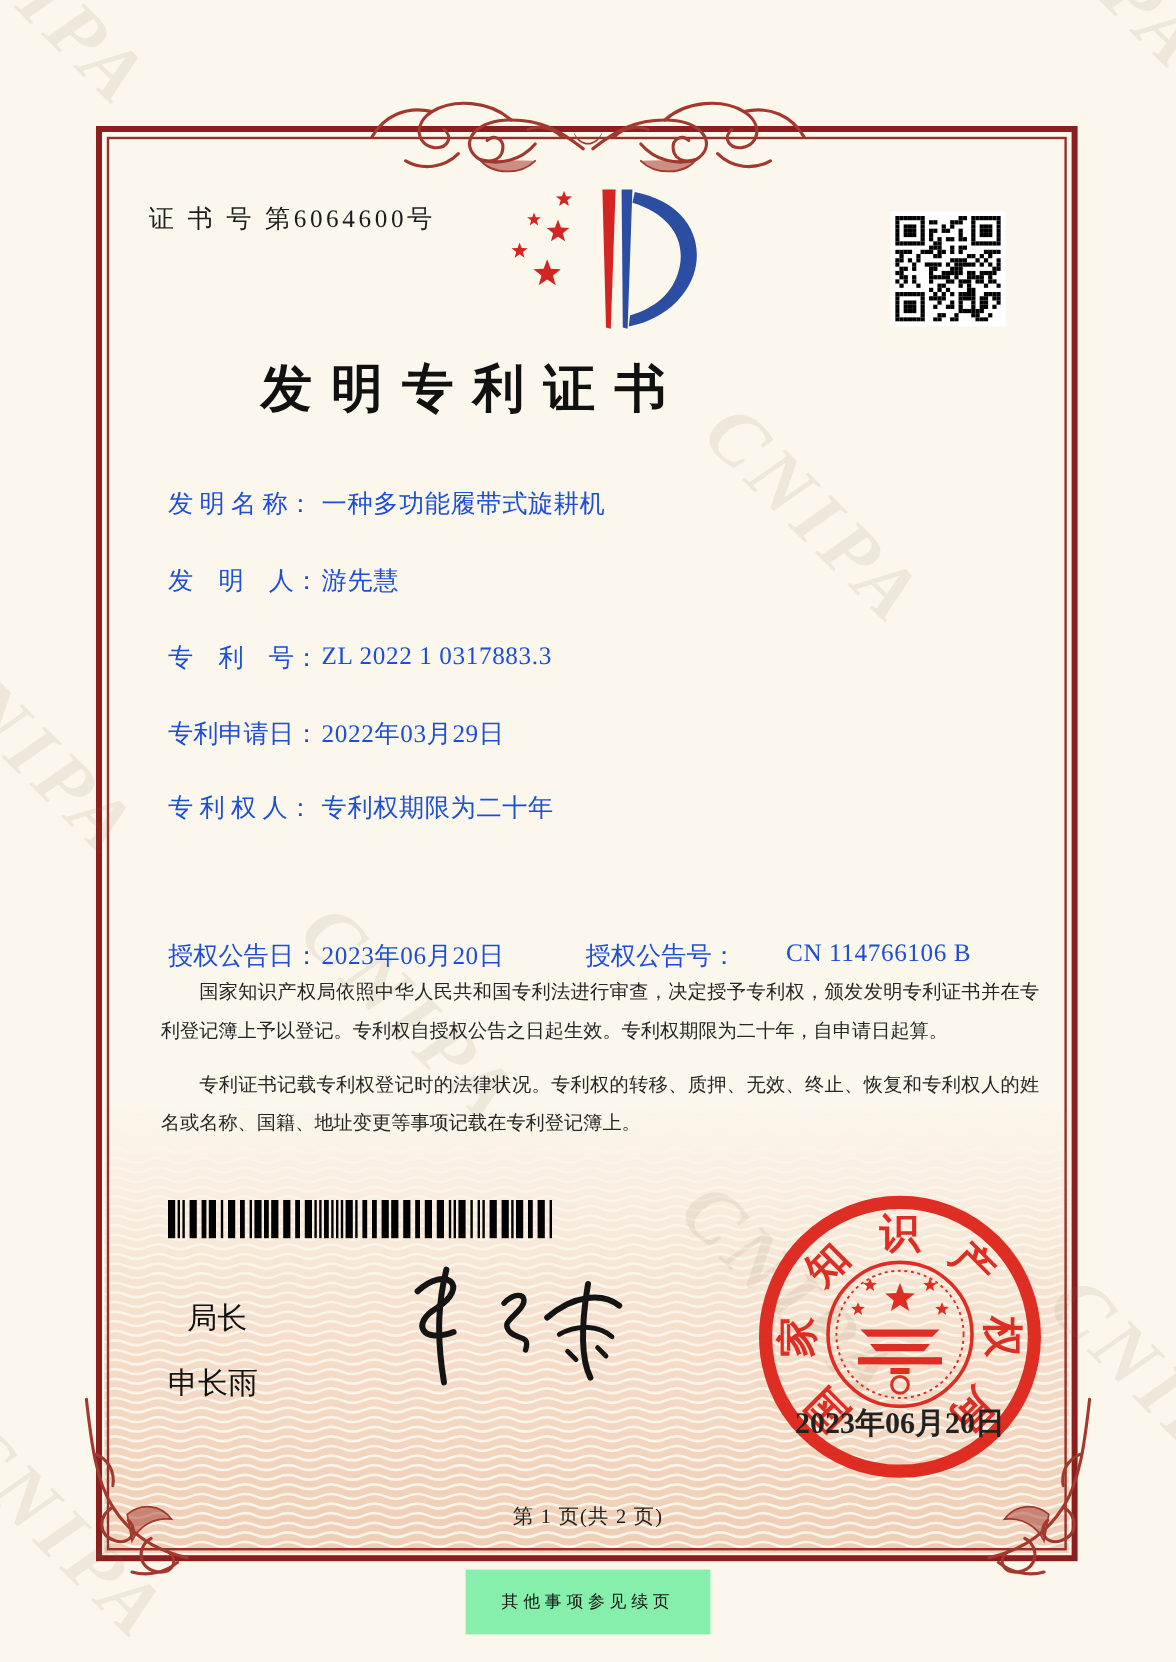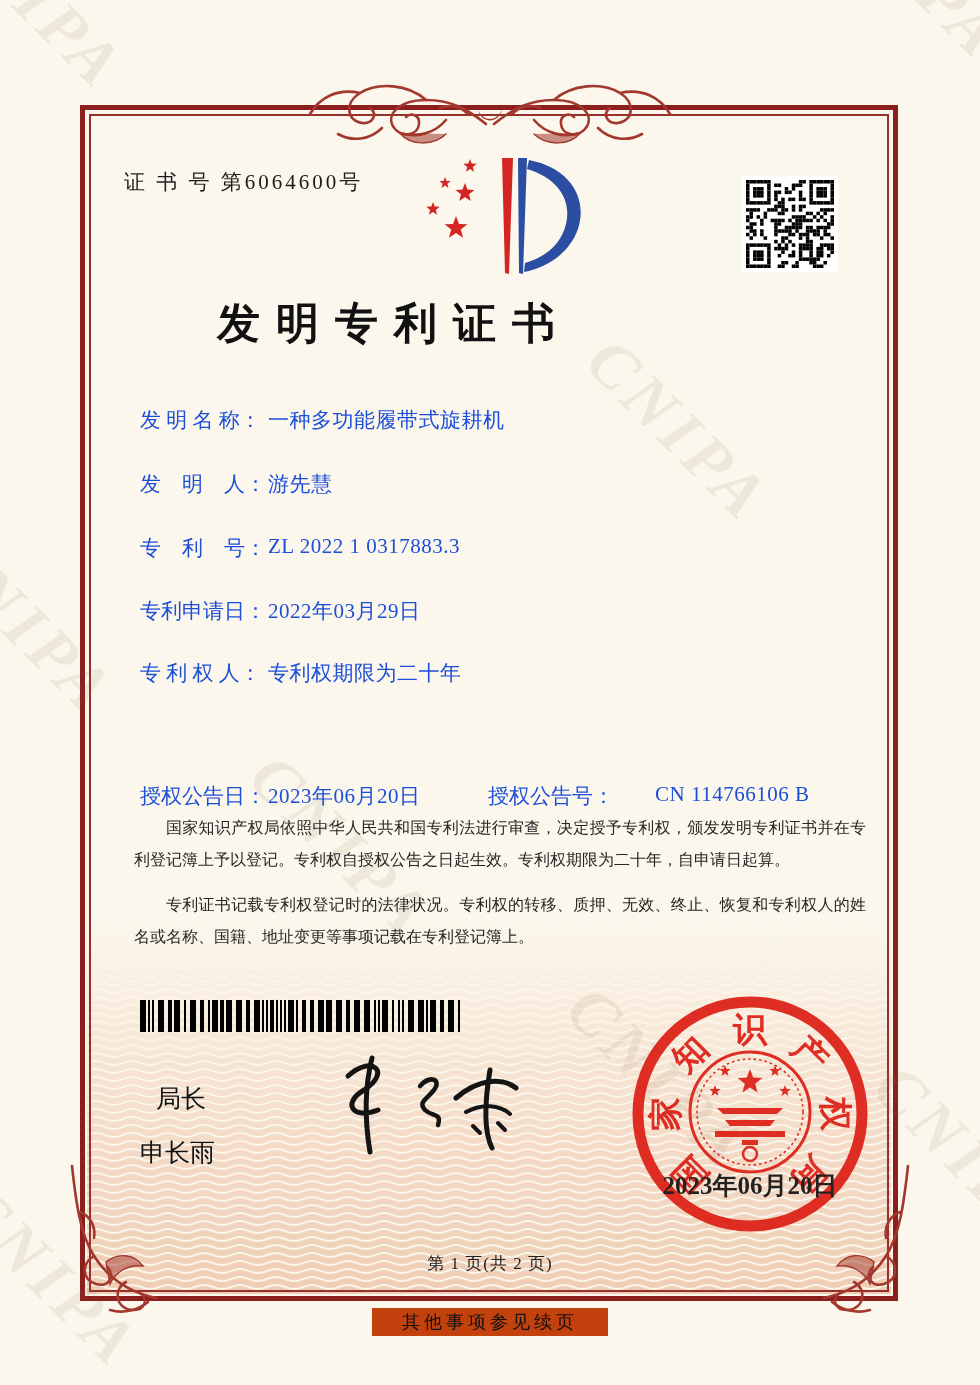--- a/index.html
+++ b/index.html
@@ -57,22 +57,22 @@
   .officer-name{position:absolute;left:140px;top:1136px;font-size:25px;color:#111;
       font-family:"Liberation Sans","DejaVu Sans",sans-serif;z-index:4;}
   .signature{position:absolute;left:286px;top:1046px;z-index:4;}
 
   .seal{position:absolute;left:626px;top:990px;z-index:5;opacity:0.93;}
 
   .pageno{position:absolute;left:0;top:1252px;width:980px;text-align:center;
       font-size:17px;color:#222;z-index:4;letter-spacing:1px;}
 
   .contnote{position:absolute;left:0;top:1308px;width:980px;text-align:center;z-index:4;}
-  .contnote span{display:inline-block;background:#c2410c;padding:2px 30px;
-      font-size:18px;letter-spacing:4px;color:#111;}
+  .contnote span{display:inline-block;background:#86efac;padding:18px 30px;
+      font-size:14px;letter-spacing:4px;color:#111;}
 </style>
 </head>
 <body>
 
 <div id="page">
 
   <div class="wm" style="left:-80px;top:-40px;">CNIPA</div>
   <div class="wm" style="left:800px;top:-70px;">CNIPA</div>
   <div class="wm" style="left:565px;top:392px;">CNIPA</div>
   <div class="wm" style="left:-90px;top:585px;">CNIPA</div>

